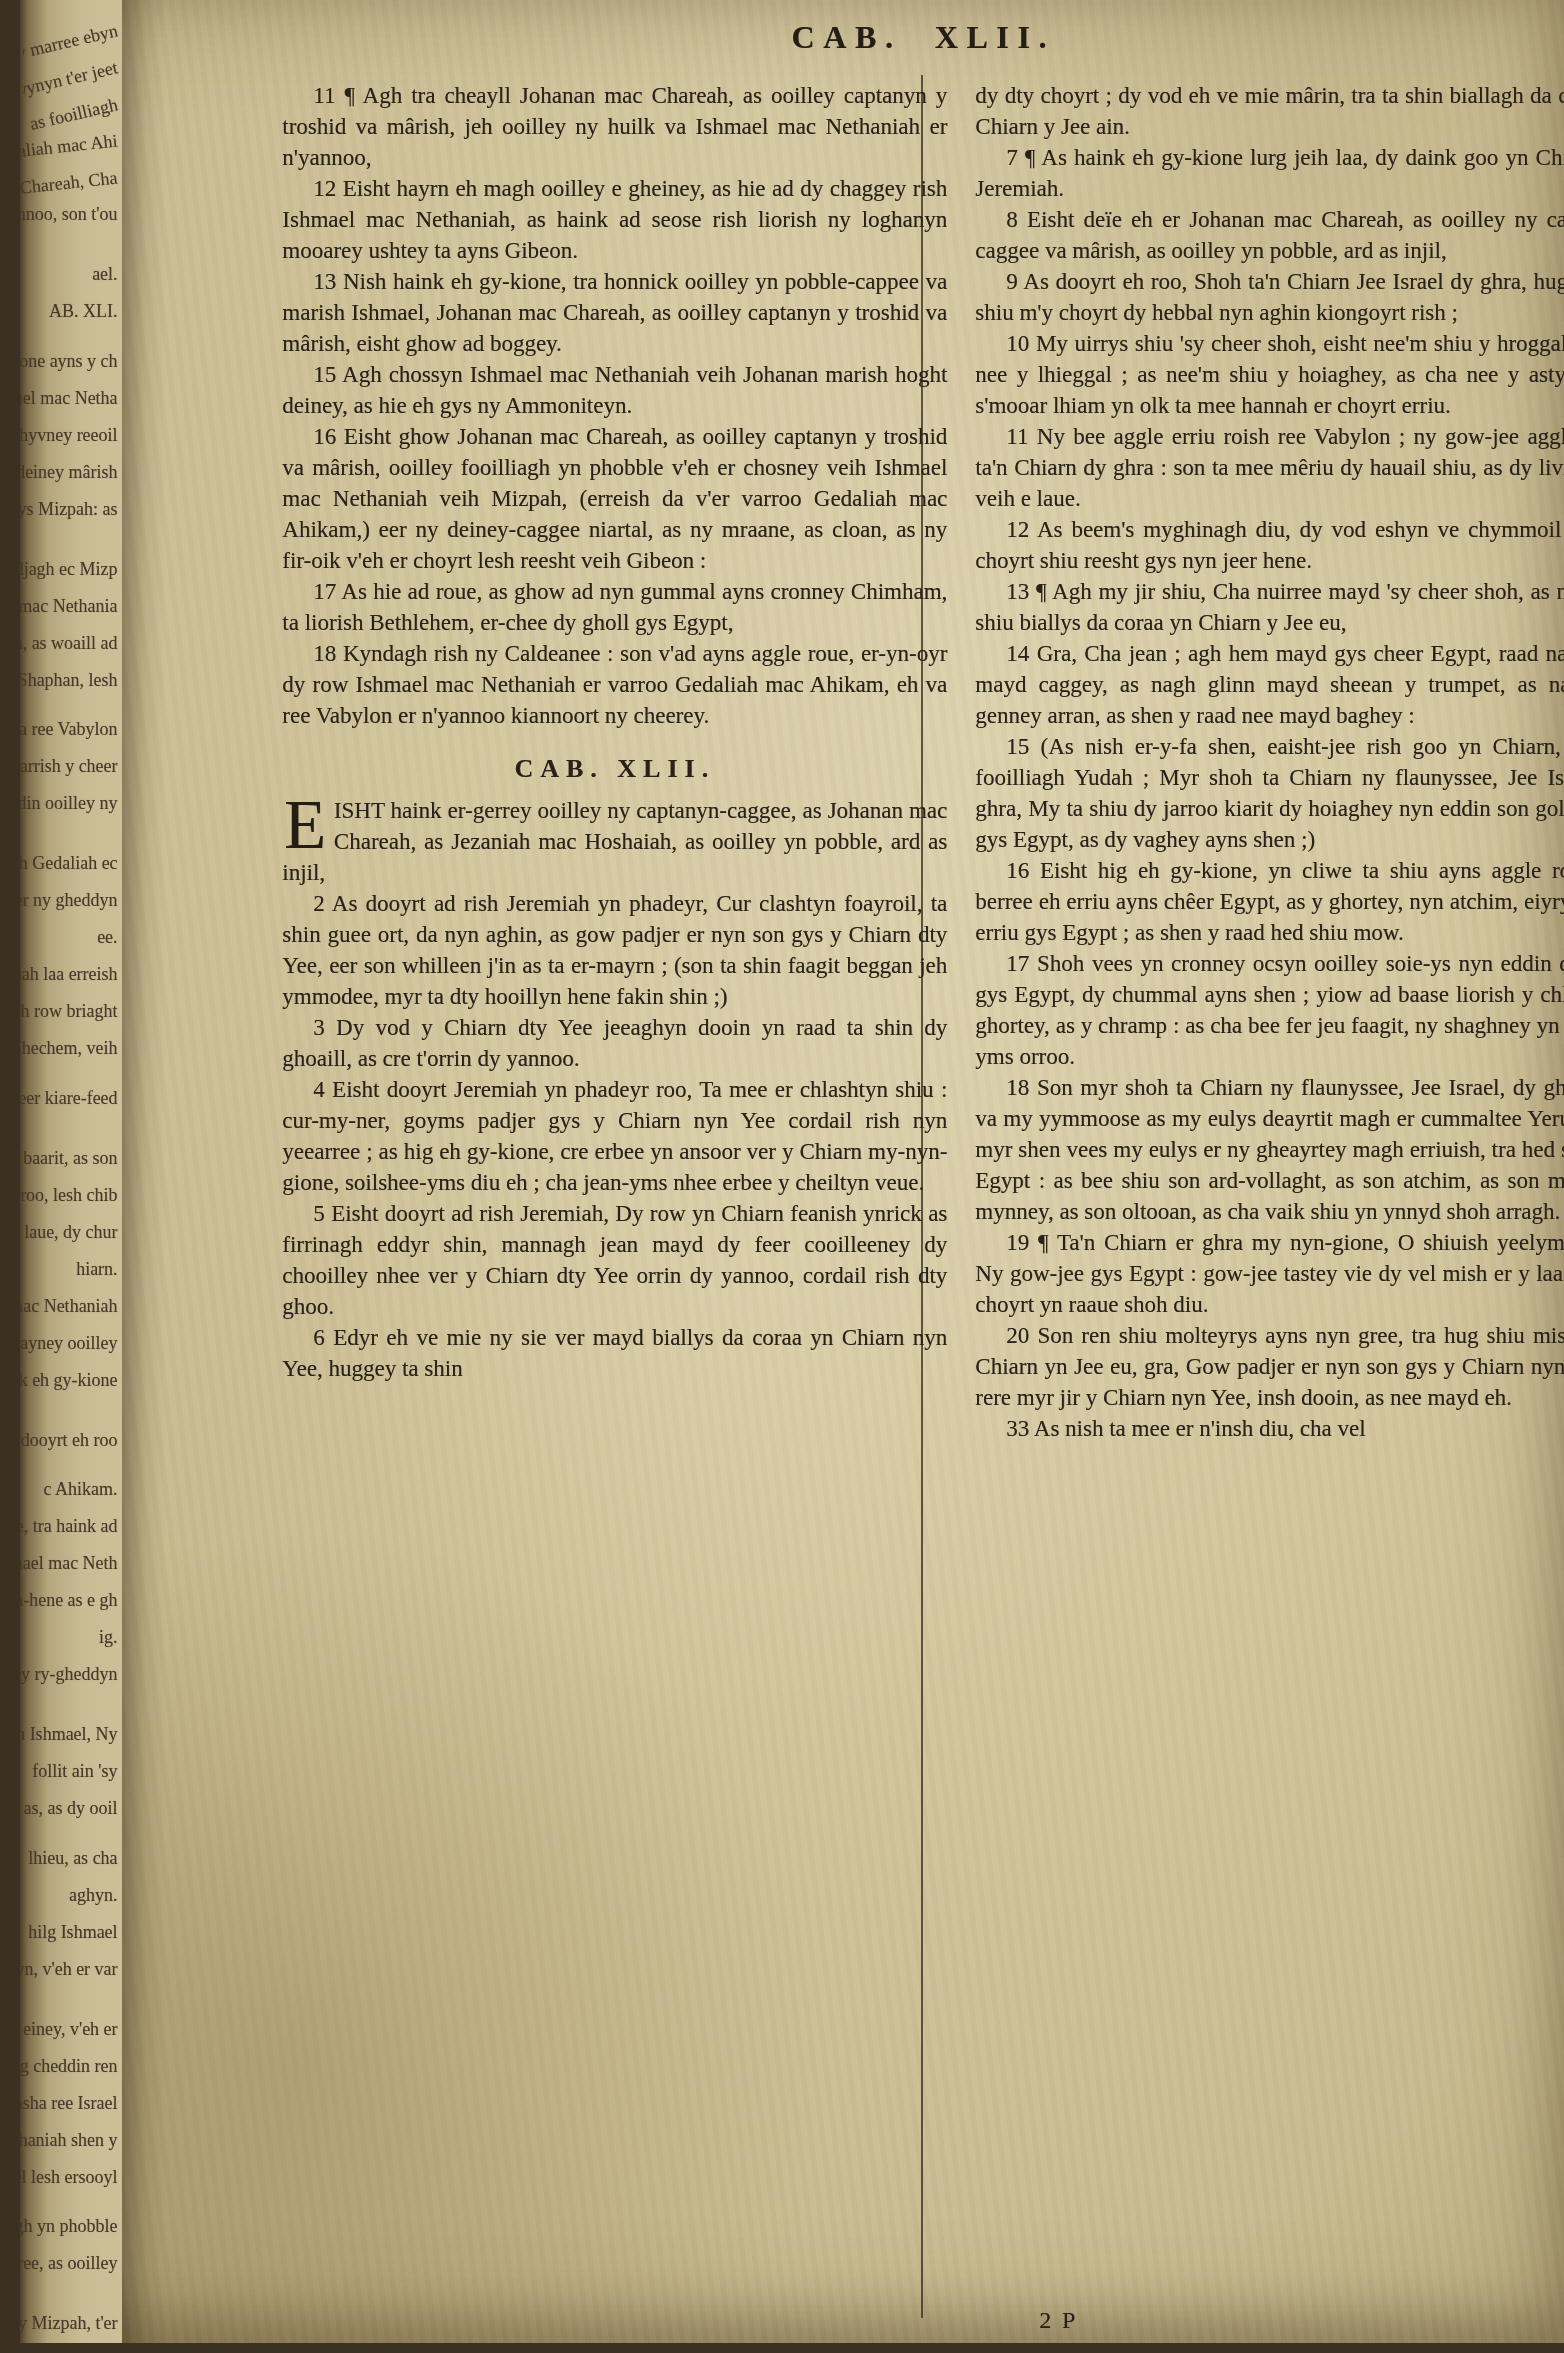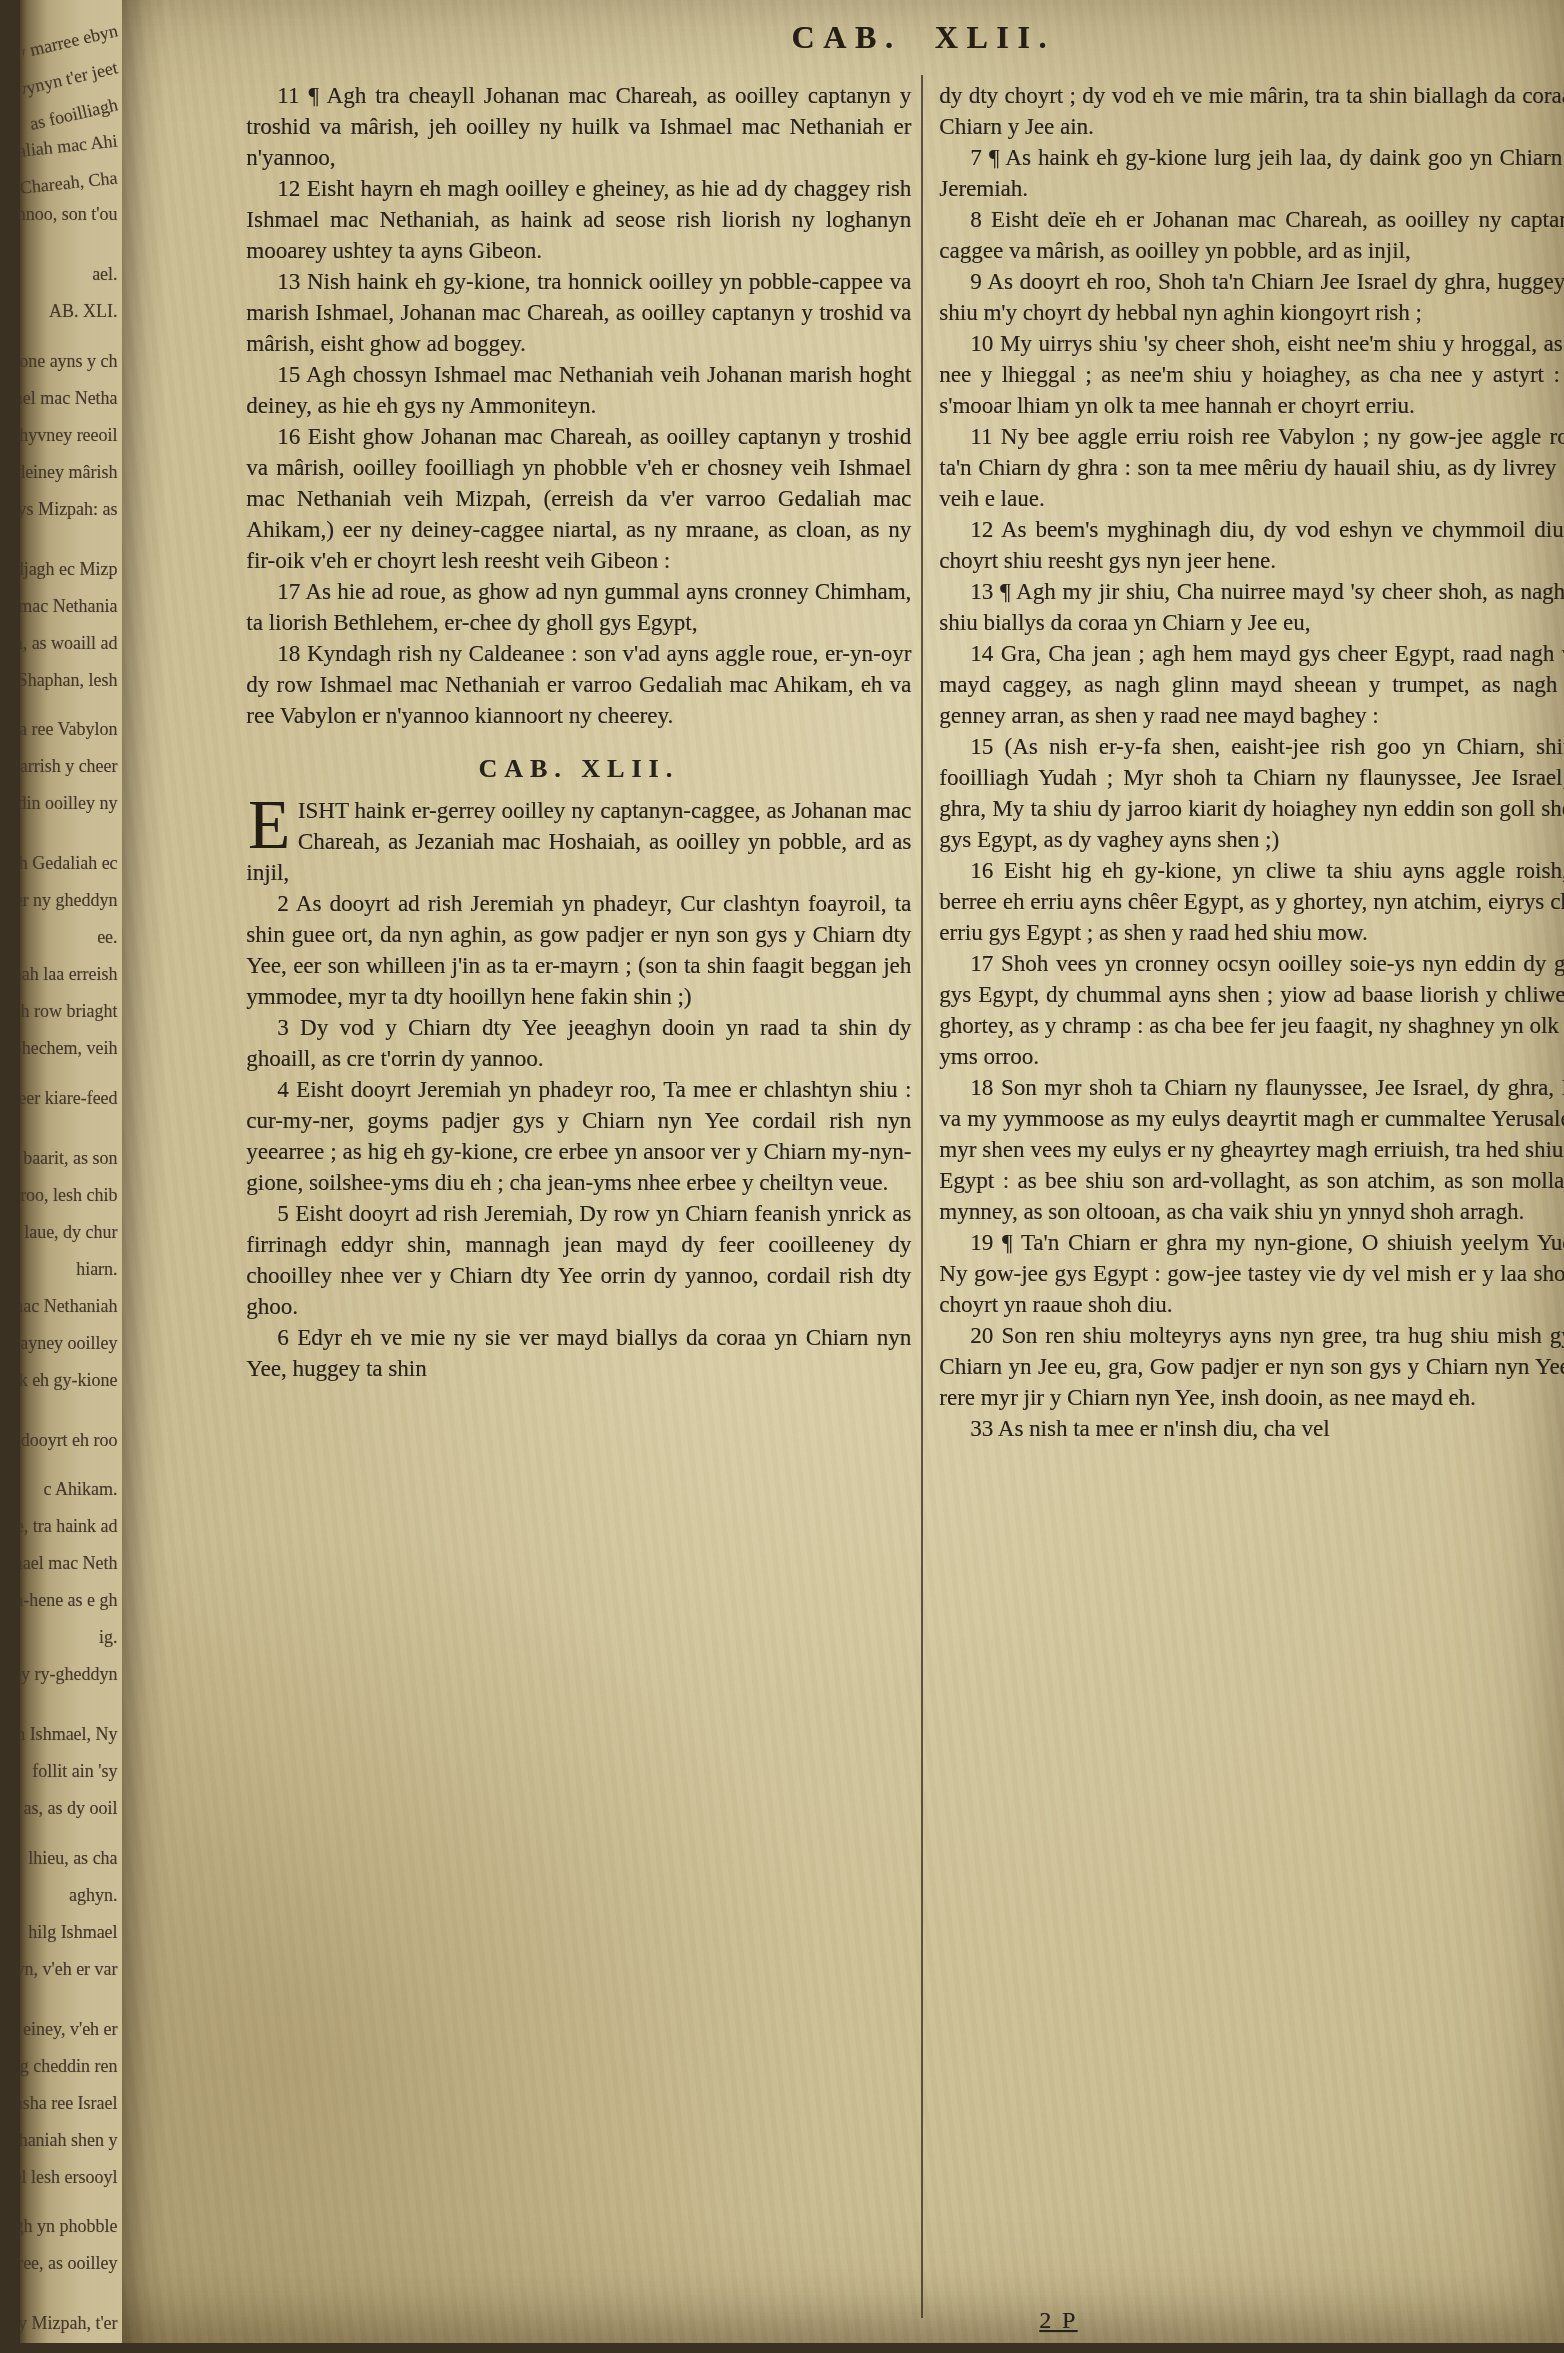--- a/index.html
+++ b/index.html
@@ -52,40 +52,40 @@
   }
   .divider{
     position:absolute;left:901px;top:75px;width:1.6px;height:2243px;
     background:rgba(58,47,30,.78);
   }
   .col{
     position:absolute;top:80px;
     font-size:23px;line-height:31px;color:#29221a;
     text-align:justify;
     text-shadow:0.3px 0.3px 0.5px rgba(45,34,22,.45);
+    margin-left:36px;
   }
   .col-left{left:226px;width:665px;}
   .col-right{left:919px;width:662px;}
   .verse{text-indent:31px;}
   .k-continuation{text-indent:0;}
   .k-heading{
     text-indent:0;text-align:center;letter-spacing:7px;
     font-size:26px;font-weight:bold;margin:22px 0 11px;
   }
   .k-dropcap{text-indent:0;}
   .dcap{display:none;}
   .k-dropcap .dcap{
     display:block;float:left;font-size:69px;line-height:55px;
     padding:3.1px 7.8px 0 1.6px;color:#241d13;
   }
   .signature{
     position:absolute;top:2307px;left:1019px;
     font-size:24px;color:#29221a;letter-spacing:2.3px;
     text-shadow:0.3px 0.3px 0.5px rgba(45,34,22,.45);
-    text-decoration:underline;
   }
 </style>
 </head>
 <body>
 
 <div class="page">
 
   <div class="edge-strip">
   <div class="frag">
         <span>y marree ebyn</span>

